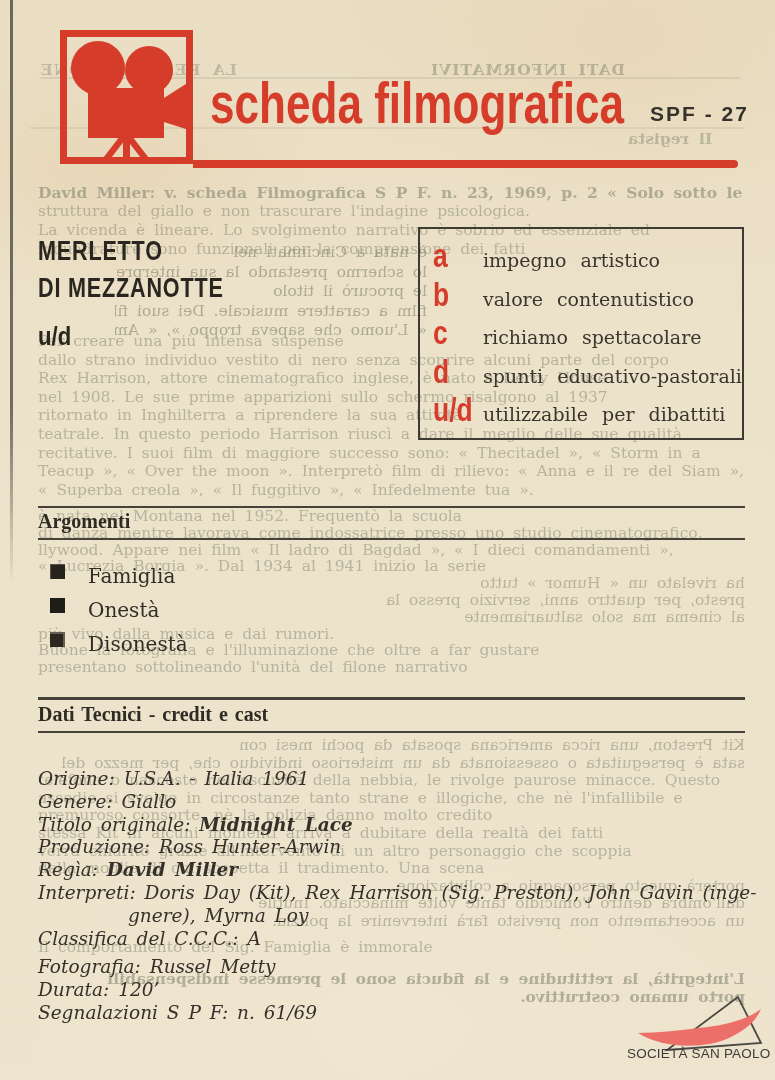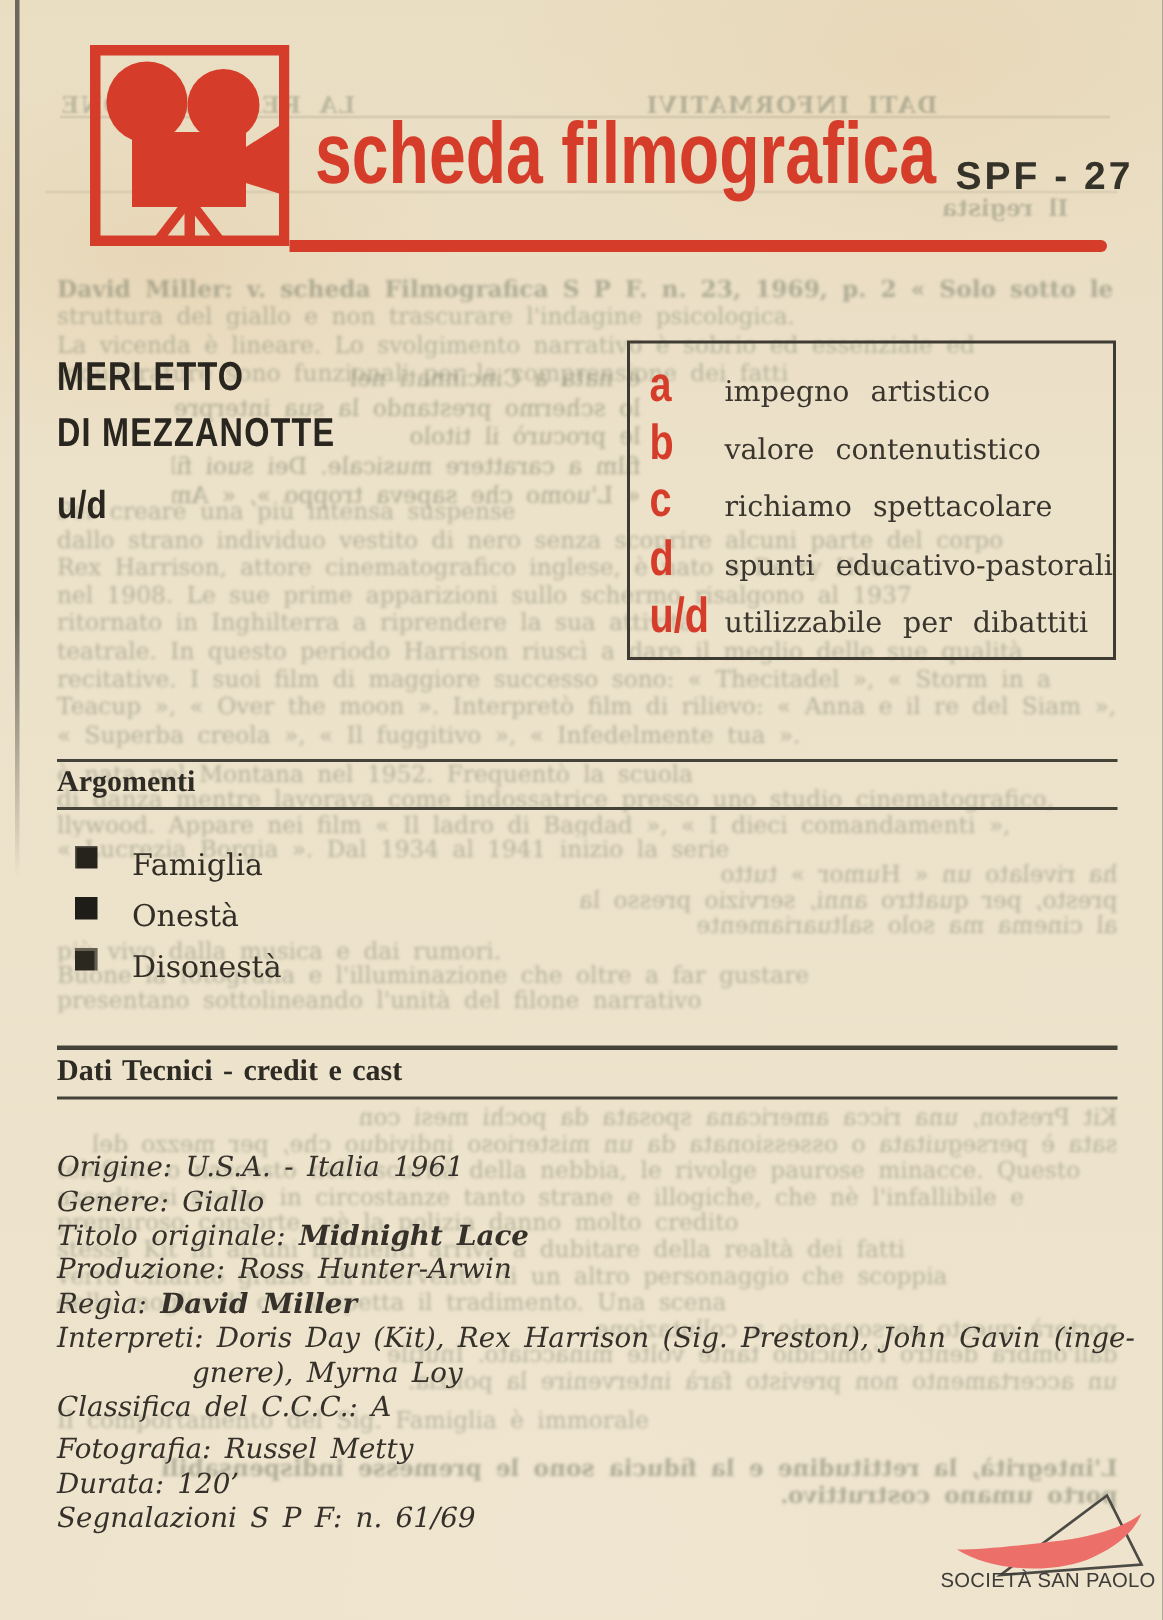--- a/index.html
+++ b/index.html
@@ -36,22 +36,22 @@
   .ge{left:38px;top:508px;width:707px;line-height:16.8px;}
   .gf{left:38px;top:737px;width:707px;line-height:17.6px;}
   .mt8{margin-top:8px;} .mt14{margin-top:14px;}
   
   .ink{position:absolute;z-index:2;}
   
   .cam-box{left:60px;top:30px;width:133px;height:134px;}
   .title-main{left:210px;top:74px;margin:0;font-family:"Liberation Sans",sans-serif;
     font-weight:700;font-size:58px;line-height:58px;color:#d63c2a;
     transform:scaleX(0.76);transform-origin:left top;white-space:nowrap;letter-spacing:0;}
-  .spf{left:637px;top:102px;font-family:"Liberation Sans",sans-serif;font-weight:700;
-    font-size:26px;letter-spacing:2px;color:#35322a;white-space:nowrap;text-align:right;}
+  .spf{left:650px;top:102px;font-family:"Liberation Sans",sans-serif;font-weight:700;
+    font-size:21px;letter-spacing:2px;color:#35322a;white-space:nowrap;text-align:right;}
   .red-rule{left:193px;top:160px;width:545px;height:8px;background:#d63c2a;border-radius:0 4px 4px 0;}
   
   .film-title{left:38px;top:233px;font-family:"Liberation Sans",sans-serif;color:#29261f;}
   .ft{font-weight:700;font-size:27px;line-height:37px;letter-spacing:1px;
     transform:scaleX(0.8);transform-origin:left top;white-space:nowrap;}
   .rating{font-weight:700;font-size:26px;margin-top:14px;letter-spacing:0;
     transform:scaleX(0.85);transform-origin:left top;}
   
   .legend{left:418px;top:227px;width:309px;height:197px;border:2px solid #3e3b32;
     padding:8px 0 4px 13px;}

